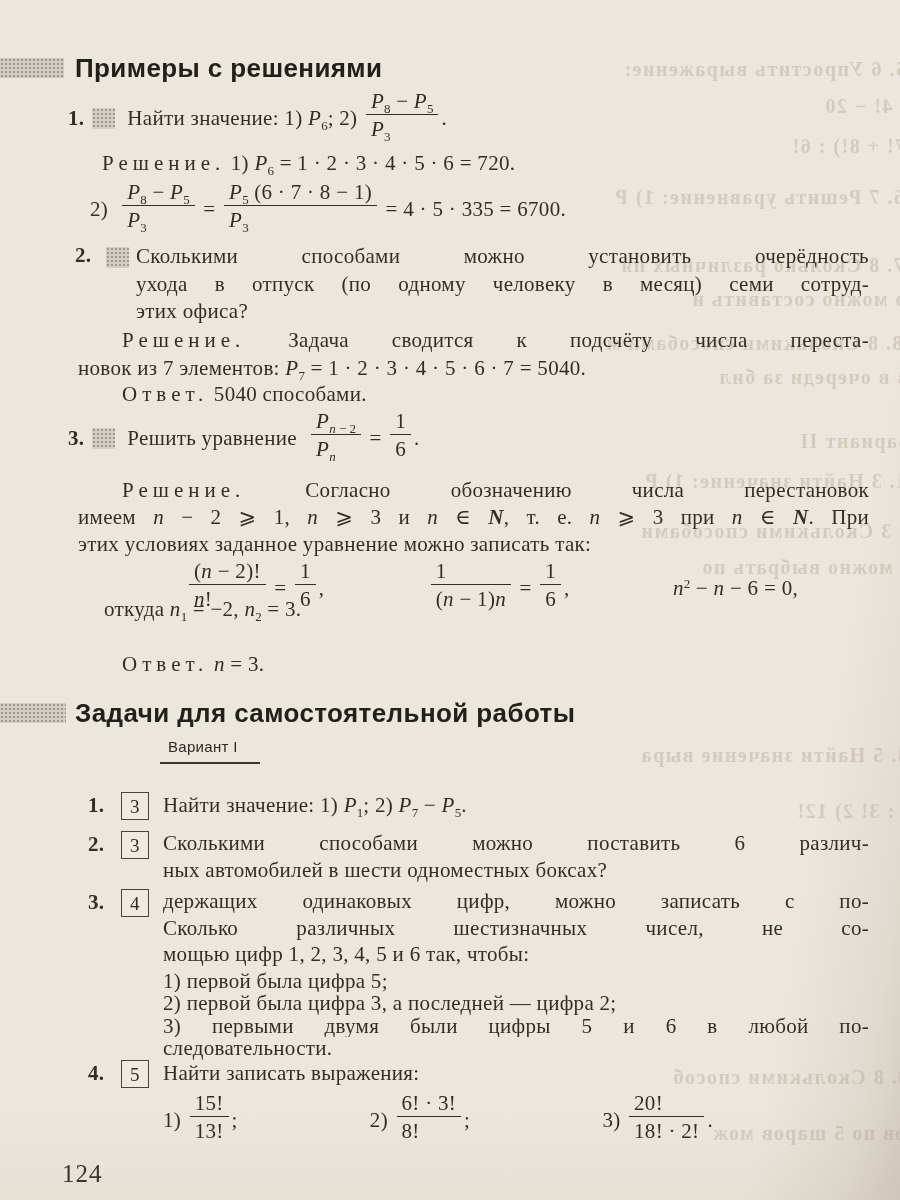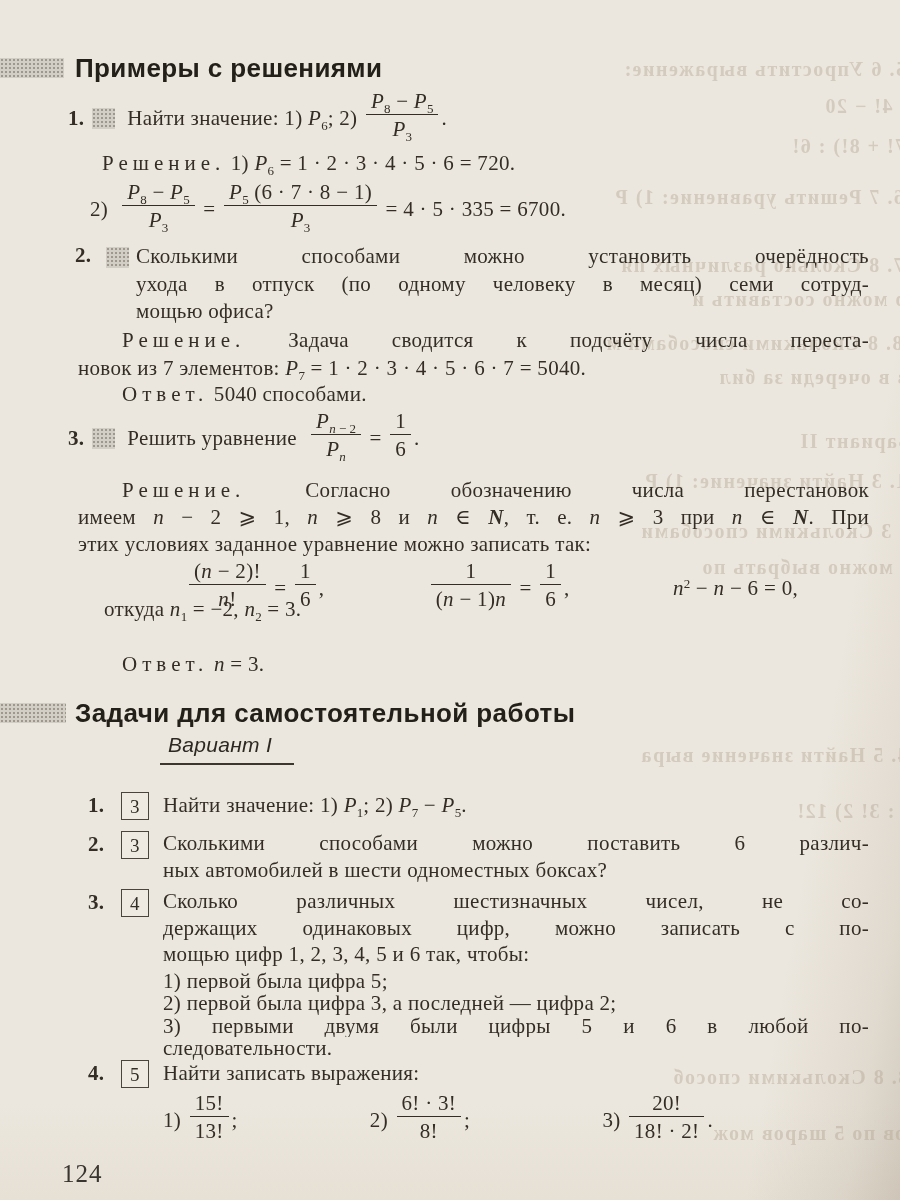--- a/index.html
+++ b/index.html
@@ -26,38 +26,38 @@
   .bar{height:20px;}
   .sq{display:inline-block; width:23px; height:21px;}
   
   .h-title{
     font-family:"Liberation Sans","DejaVu Sans",sans-serif;
     font-weight:bold; font-size:26px; letter-spacing:.4px; color:var(--head-ink);
     white-space:nowrap;
   }
   .variant{
     font-family:"Liberation Sans","DejaVu Sans",sans-serif;
-    font-style:italic; font-size:21px; color:#2d2922;
+    font-size:15px; color:#2d2922;
     border-bottom:2px solid #3c362e; padding:0 22px 7px 8px; white-space:nowrap;
   }
   
   .tl{white-space:nowrap;}
   .lines .tl{white-space:normal; overflow:hidden;}
   .jl{text-align:justify; text-align-last:justify;}
   .ind{text-indent:44px;}
   .lh275 .tl{height:27.5px; line-height:27.5px;}
   .lh27 .tl{height:27px; line-height:27px;}
   .lh265 .tl{height:26.5px; line-height:26.5px;}
   .lh225 .tl{height:22.5px; line-height:22.5px;}
   
   i{font-style:italic;}
   .bN{font-weight:bold;}
   sub{font-size:13px; letter-spacing:0; vertical-align:-5px; line-height:0;}
   sup{font-size:13px; letter-spacing:0; vertical-align:7px; line-height:0;}
-  .frac{display:inline-block; vertical-align:middle; text-align:center; margin:0 3px; transform:translateY(-3px);}
+  .frac{display:inline-block; vertical-align:middle; margin:0 3px; transform:translateY(-3px);}
   .fn{display:block; padding:0 5px 1px; border-bottom:1.7px solid currentColor; line-height:1.15;}
   .fd{display:block; padding:2px 5px 0; line-height:1.15;}
   .mrow{display:flex; align-items:center; white-space:pre;}
   .sp{letter-spacing:5px;}
   
   .exnum{font-weight:bold; white-space:pre;}
   .ex-prefix-num{position:absolute; left:0; top:0; font-weight:bold;}
   .ex-prefix-sq{position:absolute; left:31px; top:4px;}
   
   .task{display:flex; align-items:flex-start;}
@@ -110,40 +110,40 @@
   </div>
   <div class="abs tl" style="left:102px;top:150px;line-height:27px;"><span class="sp">Решение.</span><span> 1) </span><span><i>P</i><sub>6</sub></span><span> = 1 · 2 · 3 · 4 · 5 · 6 = 720.</span></div>
   <div class="abs mrow" style="left:90px;top:177px;height:64px;"><span>2)  </span><span class="frac"><span class="fn"><span><i>P</i><sub>8</sub></span><span> − </span><span><i>P</i><sub>5</sub></span></span><span class="fd"><span><i>P</i><sub>3</sub></span></span></span><span> = </span><span class="frac"><span class="fn"><span><i>P</i><sub>5</sub></span><span> (6 · 7 · 8 − 1)</span></span><span class="fd"><span><i>P</i><sub>3</sub></span></span></span><span> = 4 · 5 · 335 = 6700.</span></div>
 
   <div class="abs lines lh275" style="left:75px;top:243px;width:794px;">
     <span class="ex-prefix-num">2.</span>
     <span class="sq ex-prefix-sq"></span>
     <div style="text-indent:61px;" class="first-ind">
         <div class="tl jl"><span>Сколькими способами можно установить очерёдность</span></div>
         <div class="tl jl"><span>ухода в отпуск (по одному человеку в месяц) семи сотруд-</span></div>
-        <div class="tl"><span>мощью офиса?</span></div>
+        <div class="tl"><span>этих офиса?</span></div>
       </div>
   </div>
   <div class="abs lines lh275" style="left:78px;top:327px;width:791px;">
     <div>
         <div class="tl jl ind"><span class="sp">Решение.</span><span> Задача сводится к подсчёту числа переста-</span></div>
         <div class="tl"><span>новок из 7 элементов: </span><span><i>P</i><sub>7</sub></span><span> = 1 · 2 · 3 · 4 · 5 · 6 · 7 = 5040.</span></div>
       </div>
   </div>
   <div class="abs tl" style="left:122px;top:381px;line-height:27px;"><span class="sp">Ответ.</span><span> 5040 способами.</span></div>
 
   <div class="abs mrow" style="left:68px;top:406px;height:64px;">
     <span class="exnum">3.</span>
     <span class="sq" style="margin:0 12px 0 8px;"></span>
     <span class="mrow"><span>Решить уравнение  </span><span class="frac"><span class="fn"><span><i>P</i><sub><i>n</i><span> − 2</span></sub></span></span><span class="fd"><span><i>P</i><sub><i>n</i></sub></span></span></span><span> = </span><span class="frac"><span class="fn"><span>1</span></span><span class="fd"><span>6</span></span></span><span>.</span></span>
   </div>
   <div class="abs lines lh27" style="left:78px;top:477px;width:791px;">
     <div>
         <div class="tl jl ind"><span class="sp">Решение.</span><span> Согласно обозначению числа перестановок</span></div>
-        <div class="tl jl"><span>имеем </span><i>n</i><span> − 2 ⩾ 1, </span><i>n</i><span> ⩾ 8 и </span><i>n</i><span> ∈ </span><i class="bN">N</i><span>, т. е. </span><i>n</i><span> ⩾ 3 при </span><i>n</i><span> ∈ </span><i class="bN">N</i><span>. При</span></div>
+        <div class="tl jl"><span>имеем </span><i>n</i><span> − 2 ⩾ 1, </span><i>n</i><span> ⩾ 3 и </span><i>n</i><span> ∈ </span><i class="bN">N</i><span>, т. е. </span><i>n</i><span> ⩾ 3 при </span><i>n</i><span> ∈ </span><i class="bN">N</i><span>. При</span></div>
         <div class="tl"><span>этих условиях заданное уравнение можно записать так:</span></div>
       </div>
   </div>
   <div class="abs" style="left:186px;top:556px;width:612px;height:64px;display:flex;justify-content:space-between;align-items:center;">
     <span class="mrow"><span class="frac"><span class="fn"><span>(</span><i>n</i><span> − 2)!</span></span><span class="fd"><i>n</i><span>!</span></span></span><span> = </span><span class="frac"><span class="fn"><span>1</span></span><span class="fd"><span>6</span></span></span><span>,</span></span>
     <span class="mrow"><span class="frac"><span class="fn"><span>1</span></span><span class="fd"><span>(</span><i>n</i><span> − 1)</span><i>n</i></span></span><span> = </span><span class="frac"><span class="fn"><span>1</span></span><span class="fd"><span>6</span></span></span><span>,</span></span>
     <span class="mrow"><span><i>n</i><sup>2</sup></span><span> − </span><i>n</i><span> − 6 = 0,</span></span>
   </div>
   <div class="abs tl" style="left:76px;top:596px;line-height:27px;margin-left:28px;"><span>откуда </span><span><i>n</i><sub>1</sub></span><span> = −2, </span><span><i>n</i><sub>2</sub></span><span> = 3.</span></div>
   <div class="abs tl" style="left:122px;top:651px;line-height:27px;"><span class="sp">Ответ.</span><span> </span><i>n</i><span> = 3.</span></div>
@@ -170,22 +170,22 @@
         </div>
       </span>
   </div>
 
   <div class="abs task" style="left:88px;top:888px;width:781px;">
     <span class="tnum">3.</span>
     <span class="tbox">4</span>
     <span class="ttext">
       <span class="lines lh265" style="display:block;">
           <span style="display:block;">
+            <div class="tl jl"><span>держащих одинаковых цифр, можно записать с по-</span></div>
             <div class="tl jl"><span>Сколько различных шестизначных чисел, не со-</span></div>
-            <div class="tl jl"><span>держащих одинаковых цифр, можно записать с по-</span></div>
             <div class="tl"><span>мощью цифр 1, 2, 3, 4, 5 и 6 так, чтобы:</span></div>
           </span>
         </span>
       <span class="lines lh225" style="display:block;margin-top:2px;">
           <span style="display:block;">
             <div class="tl"><span>1) первой была цифра 5;</span></div>
             <div class="tl"><span>2) первой была цифра 3, а последней — цифра 2;</span></div>
             <div class="tl jl"><span>3) первыми двумя были цифры 5 и 6 в любой по-</span></div>
             <div class="tl"><span>следовательности.</span></div>
           </span>

